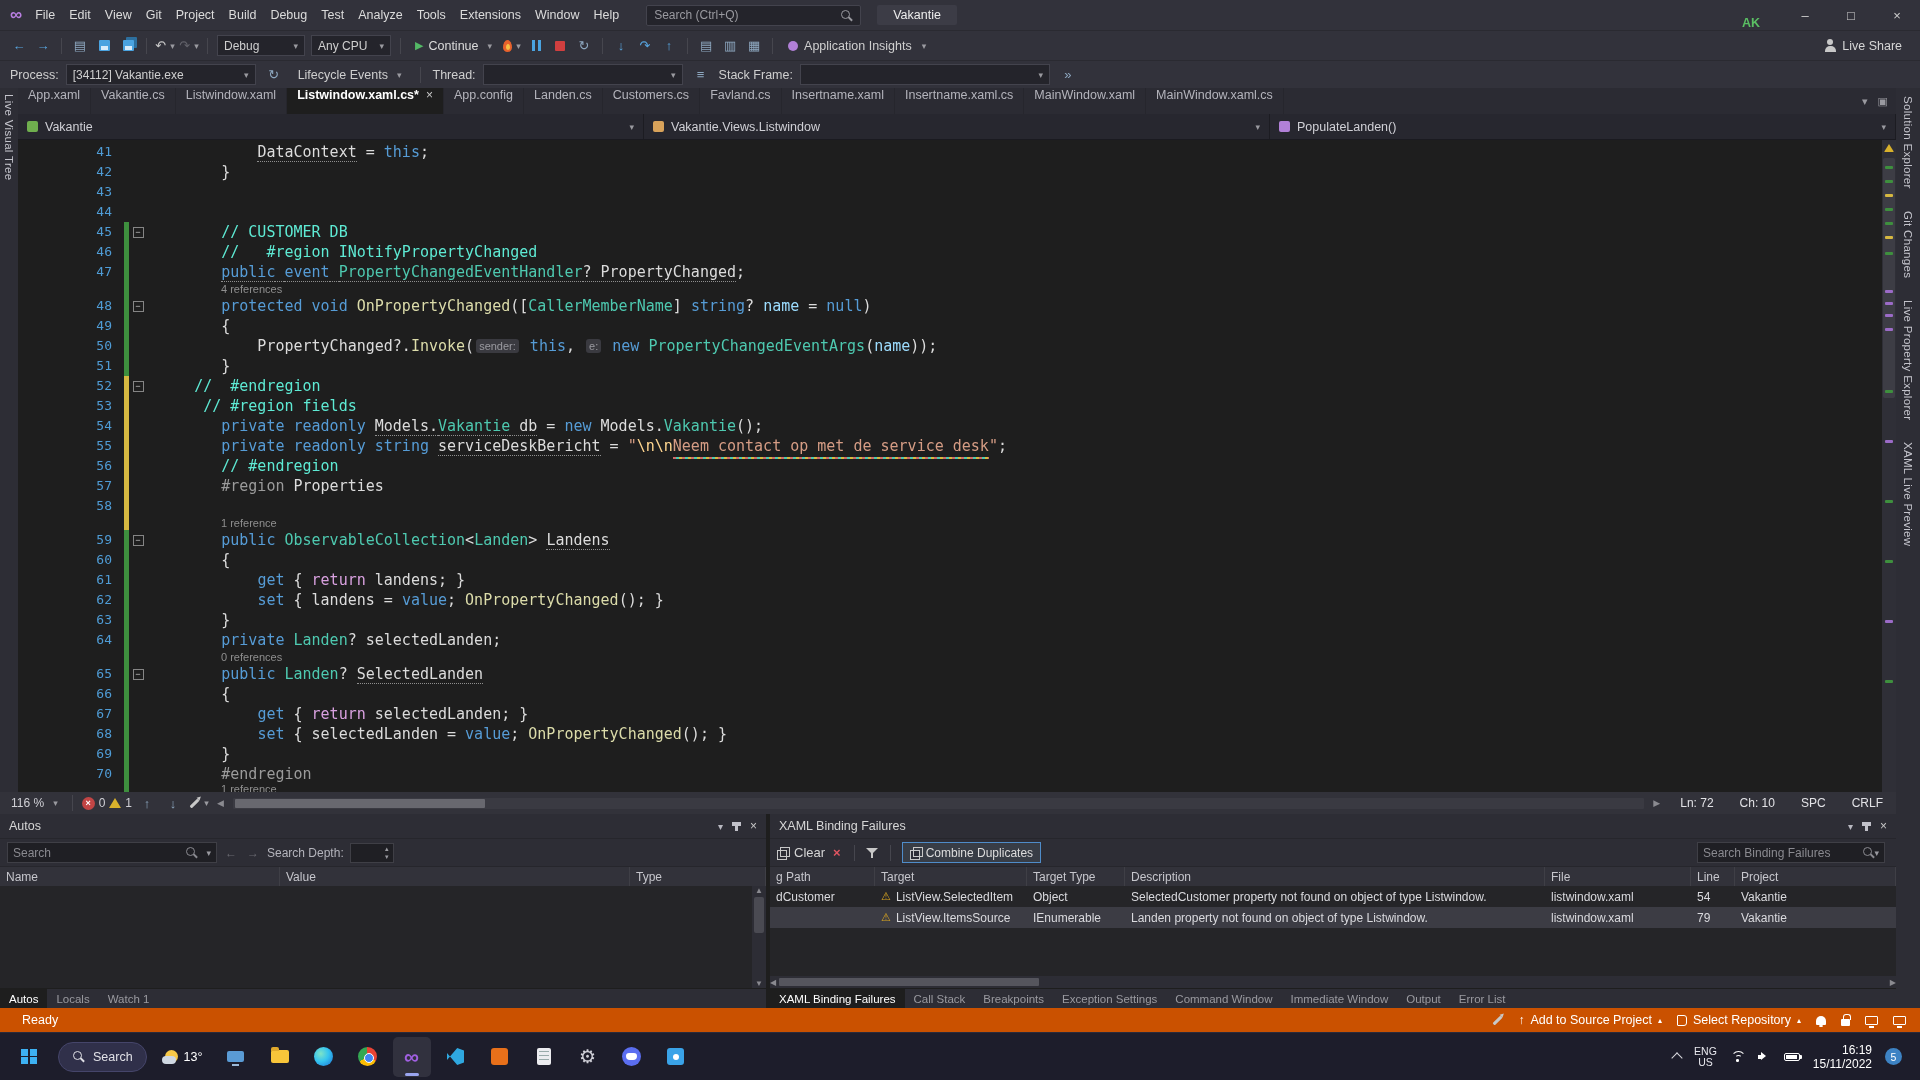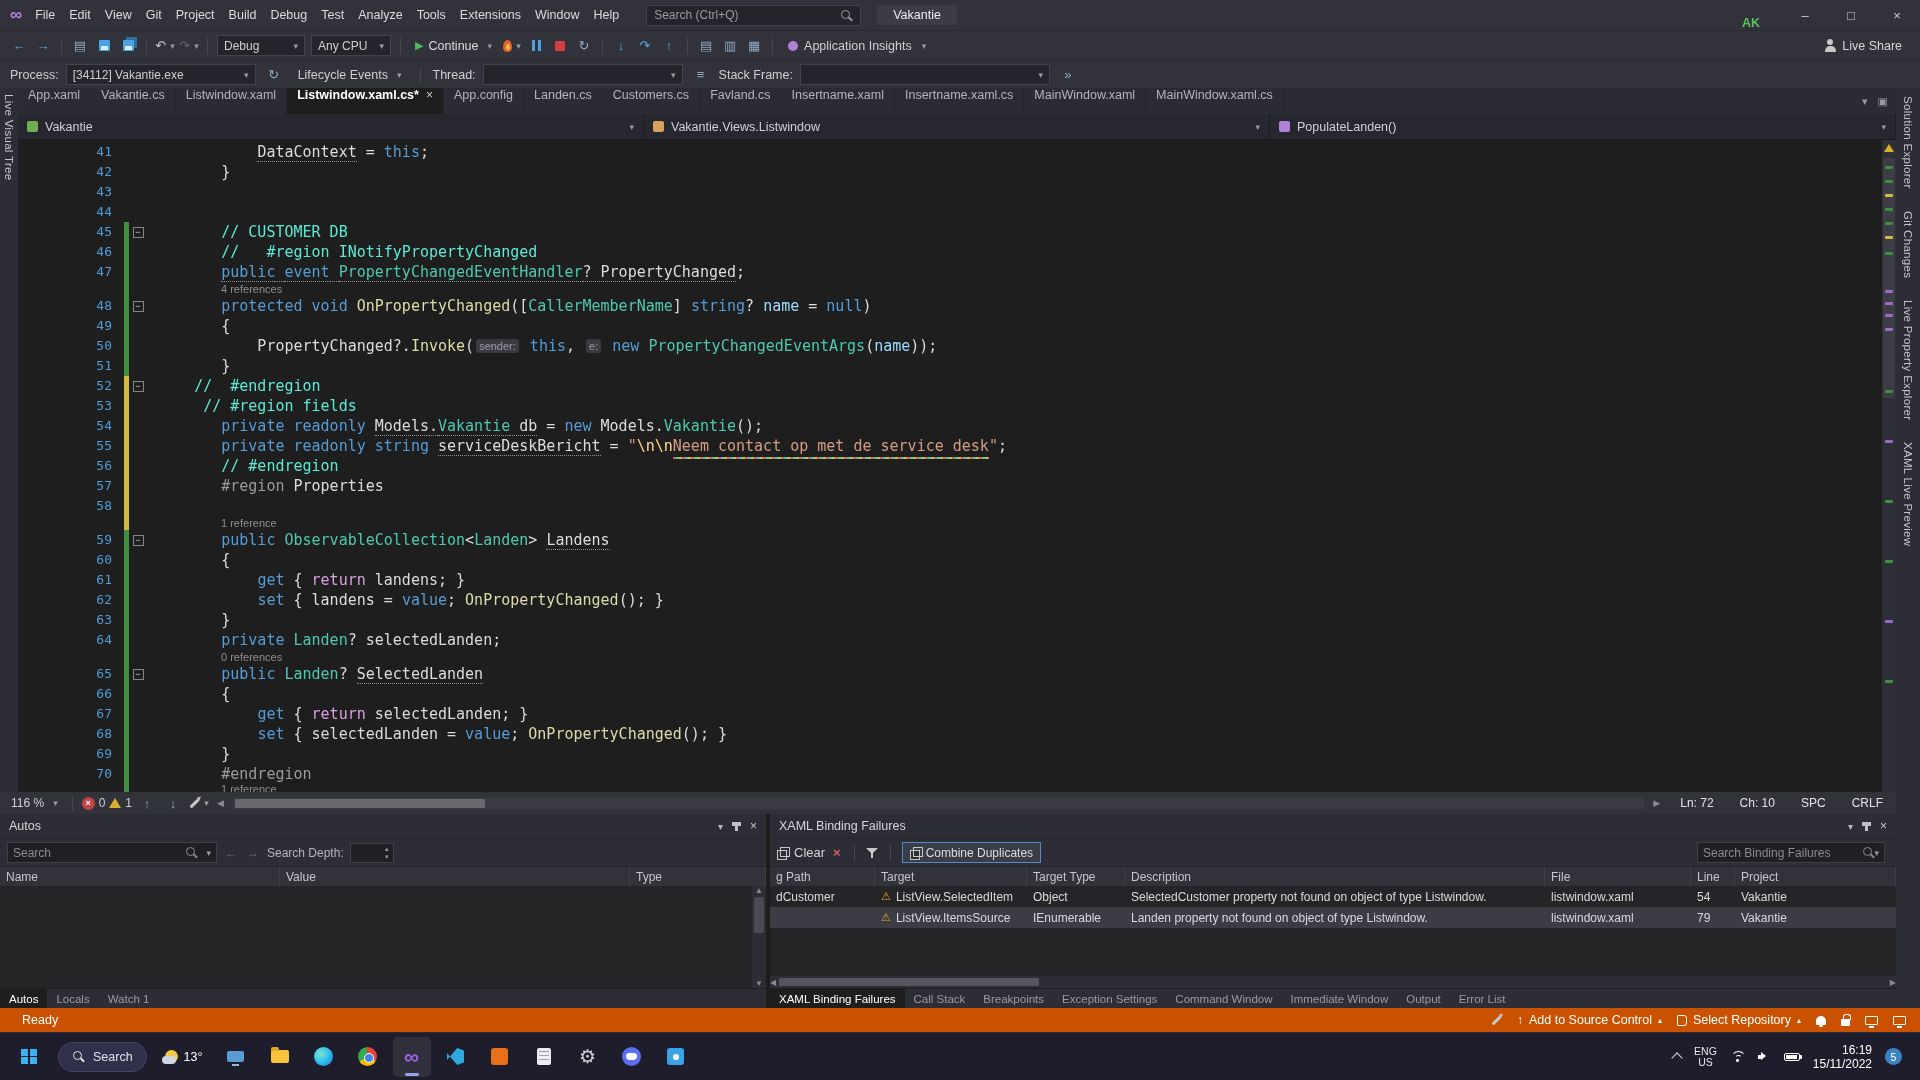--- a/index.html
+++ b/index.html
@@ -842,21 +842,21 @@
 </div>
 
 <div id="statusbar">
   <span>Ready</span>
   <div class="sb-right">
     <span class="sb-item">
           <span class="pencil"></span>
         </span>
     <span class="sb-item">
       <span class="sb-arrow">↑</span>
-      <span>Add to Source Control</span>
+      <span>Add to Source Project</span>
       <span class="sb-caret">▴</span>
     </span>
     <span class="sb-item">
       <span class="repo"></span>
       <span>Select Repository</span>
       <span class="sb-caret">▴</span>
     </span>
     <span class="sb-item">
           <span class="bell"></span>
         </span>

